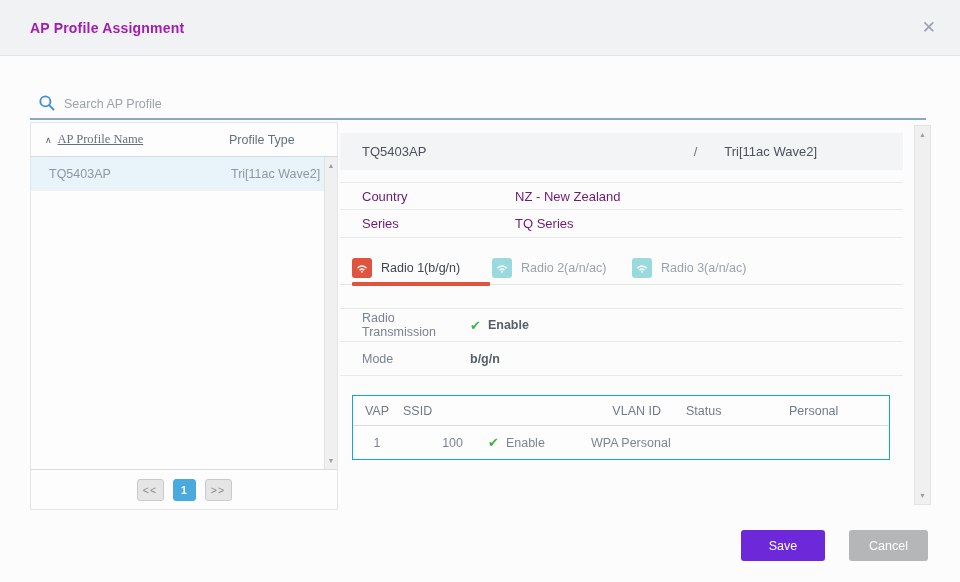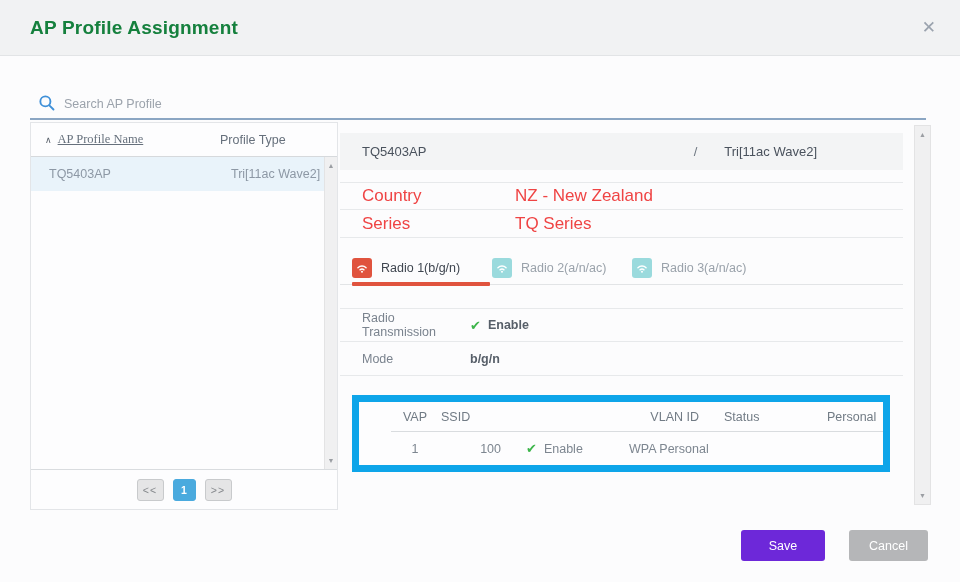--- a/index.html
+++ b/index.html
@@ -14,21 +14,21 @@
   }
 
   
   .dlg-header {
     position: absolute; left: 0; top: 0; right: 0; height: 56px;
     background: #f1f2f3;
     border-bottom: 1px solid #e2e4e6;
     display: flex; align-items: center;
     padding: 0 24px 0 30px;
   }
-  .dlg-title { font-size: 19px; font-weight: bold; color: #15803d; letter-spacing: 0.2px; }
+  .dlg-title { font-size: 14px; font-weight: bold; color: #a21caf; letter-spacing: 0.2px; }
   .close-btn {
     margin-left: auto; cursor: pointer;
     font-size: 17px; color: #9ba3ae; line-height: 1;
   }
 
   
   .search-row {
     position: absolute; left: 30px; right: 34px; top: 90px; height: 30px;
     border-bottom: 2px solid #8ba6c3;
     display: flex; align-items: center;
@@ -47,21 +47,21 @@
     border: 1px solid #e3e5e8; background: #fdfdfe;
   }
   .lp-header {
     height: 34px; border-bottom: 1px solid #d6d9dc;
     display: flex; align-items: center; position: relative;
     font-size: 12.5px; color: #66707c;
     padding-left: 14px;
   }
   .sort-caret { font-size: 9px; color: #555d68; margin-right: 6px; }
   .lp-col-name { text-decoration: underline; cursor: pointer; font-family: Liberation Serif, serif; }
-  .lp-col-type { position: absolute; left: 189px; }
+  .lp-col-type { position: absolute; left: 198px; }
   .lp-list { position: relative; height: 312px; overflow: hidden; }
   .lp-row {
     height: 34px; display: flex; align-items: center;
     background: #e9f3fa; cursor: pointer;
     font-size: 12.5px; color: #8d98a5;
     padding-left: 18px;
   }
   .lp-row .row-name { width: 182px; }
   .lp-row .row-type { }
 
@@ -102,21 +102,21 @@
   }
   .rp-name { font-weight: 500; }
   .rp-right { margin-left: auto; margin-right: 86px; display: flex; align-items: center; gap: 27px; }
   .rp-slash { color: #6e7781; }
   .rp-type { color: #4a525d; }
 
   .info-table { margin-top: 12px; }
   .info-row {
     height: 28px; display: flex; align-items: center; padding-left: 22px;
     border-bottom: 1px solid #e7e9eb;
-    font-size: 17px; color: #ef4444;
+    font-size: 13px; color: #701a75;
   }
   .info-row:first-child { border-top: 1px solid #e7e9eb; }
   .info-label { width: 153px; }
 
   .tabs {
     margin-top: 13px; height: 34px; position: relative;
     border-bottom: 1px solid #e2e4e6;
     display: flex; padding-left: 12px;
   }
   .tab { width: 140px; display: flex; align-items: center; gap: 9px; cursor: pointer; }
@@ -140,23 +140,22 @@
     border-bottom: 1px solid #e7e9eb;
     font-size: 12.5px; color: #7a838e;
   }
   .radio-row:first-child { border-top: 1px solid #e7e9eb; }
   .radio-label { width: 108px; }
   .radio-value { font-weight: bold; color: #575f69; display: flex; align-items: center; }
   .check { color: #3cb54a; font-weight: bold; font-size: 13px; margin-right: 7px; }
 
   .vap-table {
     margin: 19px 12px 0 12px; width: 538px;
-    border: 7px solid #0ea5e9; background: #fdfdfe;
+    border: 1px solid #0ea5e9; background: #fdfdfe;
     font-size: 12.5px;
-    padding-left: 32px;
   }
   .vap-hrow {
     height: 30px; display: flex; align-items: center;
     border-bottom: 1px solid #d9dcdf; color: #717b85;
   }
   .vap-drow { height: 33px; display: flex; align-items: center; color: #7d8690; }
   .c-vap { width: 48px; text-align: center; }
   .c-ssid { width: 198px; padding-left: 2px; }
   .c-vlan { width: 62px; text-align: right; }
   .c-status { width: 128px; padding-left: 25px; display: flex; align-items: center; }

